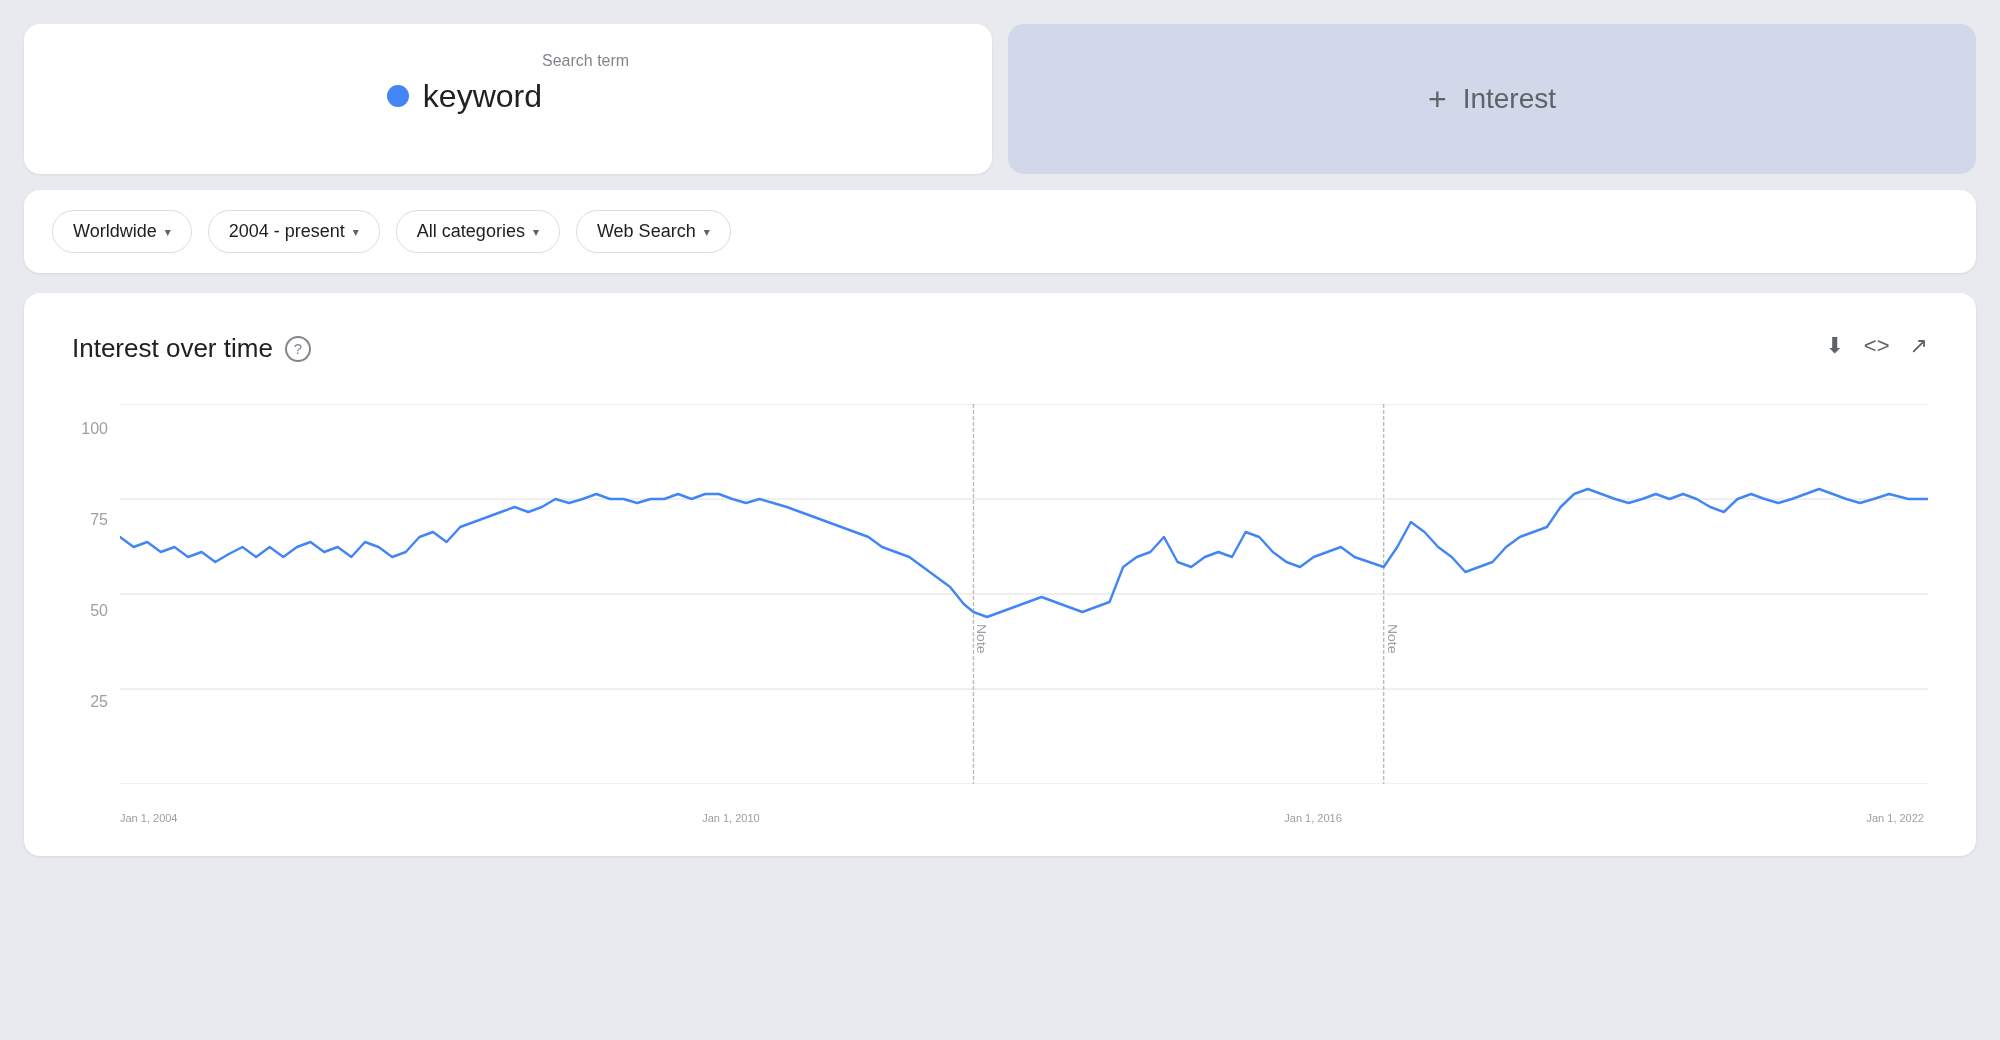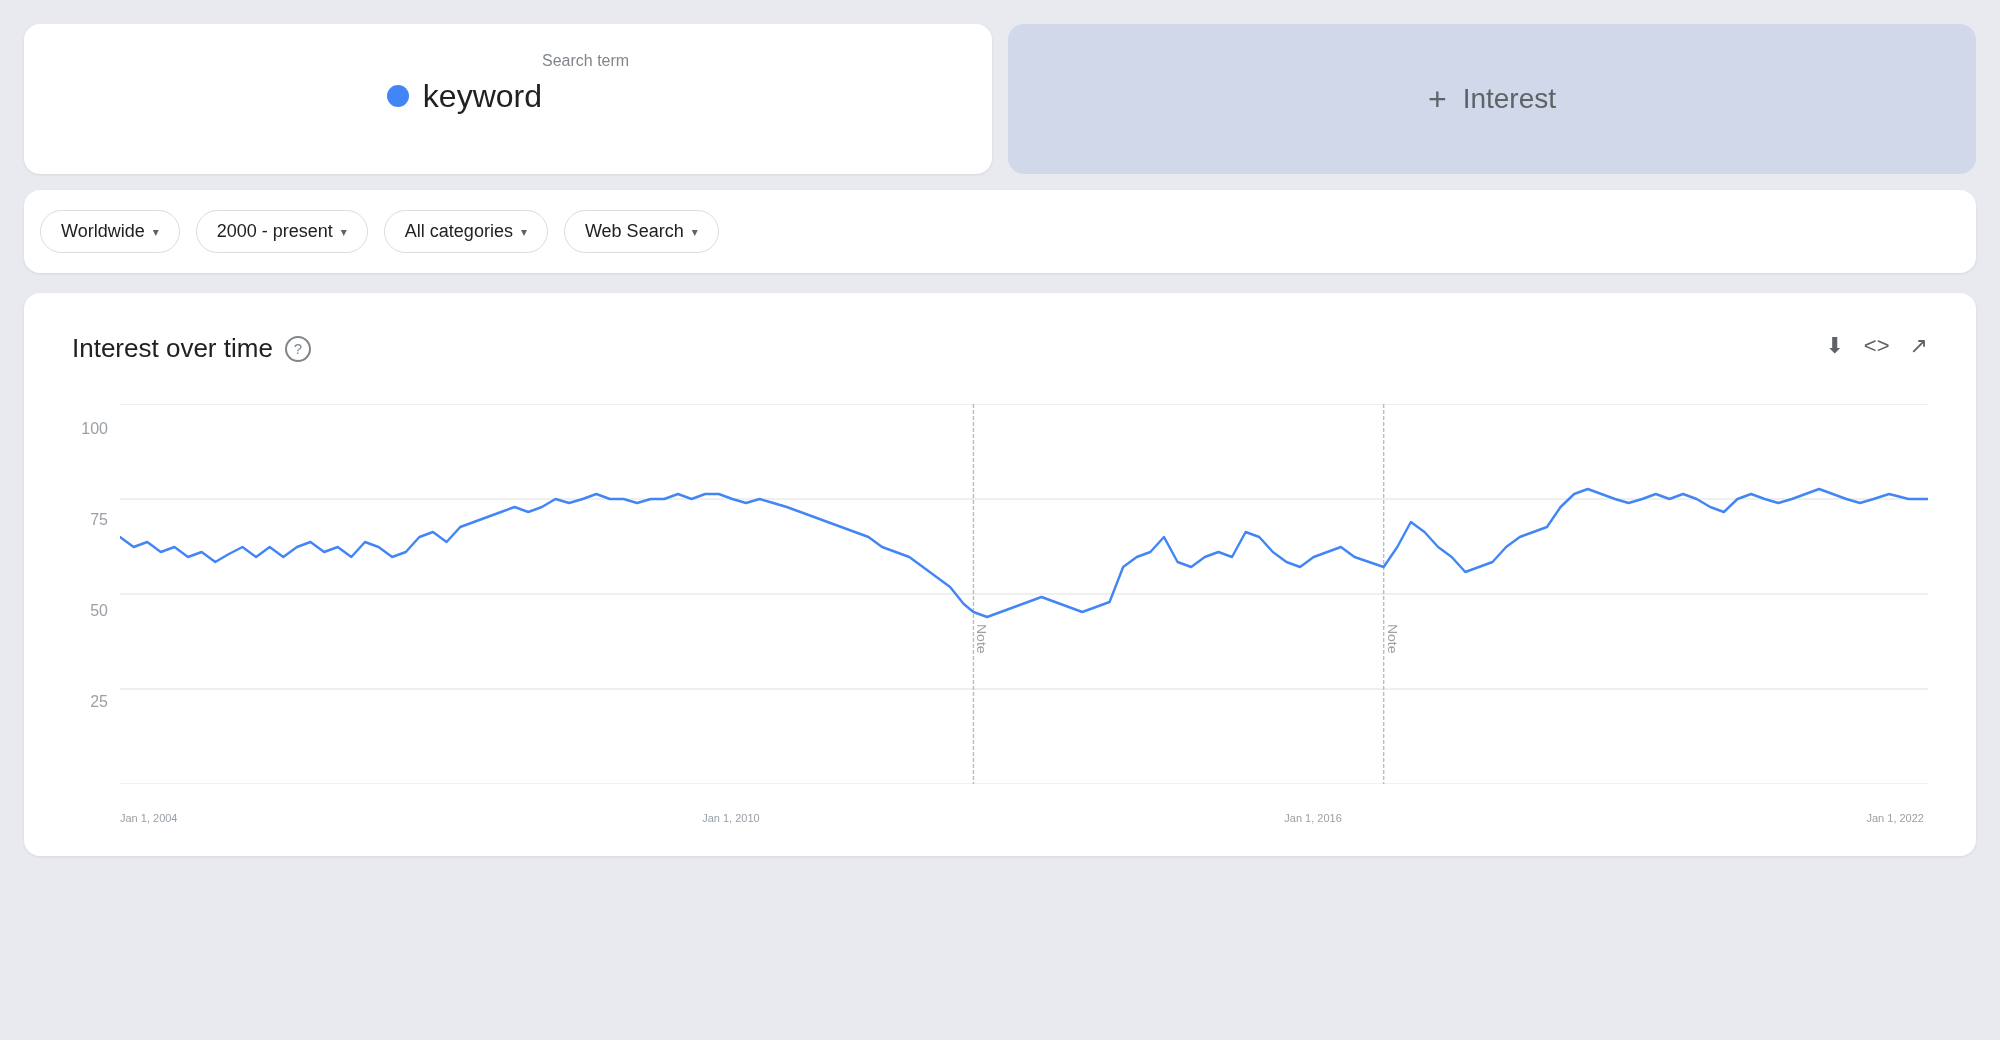--- a/index.html
+++ b/index.html
@@ -67,21 +67,21 @@
       line-height: 1;
     }
     .compare-label {
       font-size: 28px;
       color: #5f6368;
       font-weight: 400;
     }
     .filters-row {
       background: #fff;
       border-radius: 16px;
-      padding: 20px 16px;
+      padding: 20px 28px;
       display: flex;
       gap: 16px;
       align-items: flex-end;
       margin-bottom: 20px;
       box-shadow: 0 1px 3px rgba(0,0,0,0.08);
     }
     .filter-btn {
       border: 1.5px solid #dadce0;
       border-radius: 24px;
       background: #fff;
@@ -199,21 +199,21 @@
     <span class="compare-label">Interest</span>
   </div>
 </div>
 
 <div class="filters-row">
   <button class="filter-btn">
     <span>Worldwide</span>
     <span class="chevron">▾</span>
   </button>
   <button class="filter-btn">
-    <span>2000 - present</span>
+    <span>2004 - present</span>
     <span class="chevron">▾</span>
   </button>
   <button class="filter-btn">
     <span>All categories</span>
     <span class="chevron">▾</span>
   </button>
   <button class="filter-btn">
     <span>Web Search</span>
     <span class="chevron">▾</span>
   </button>

